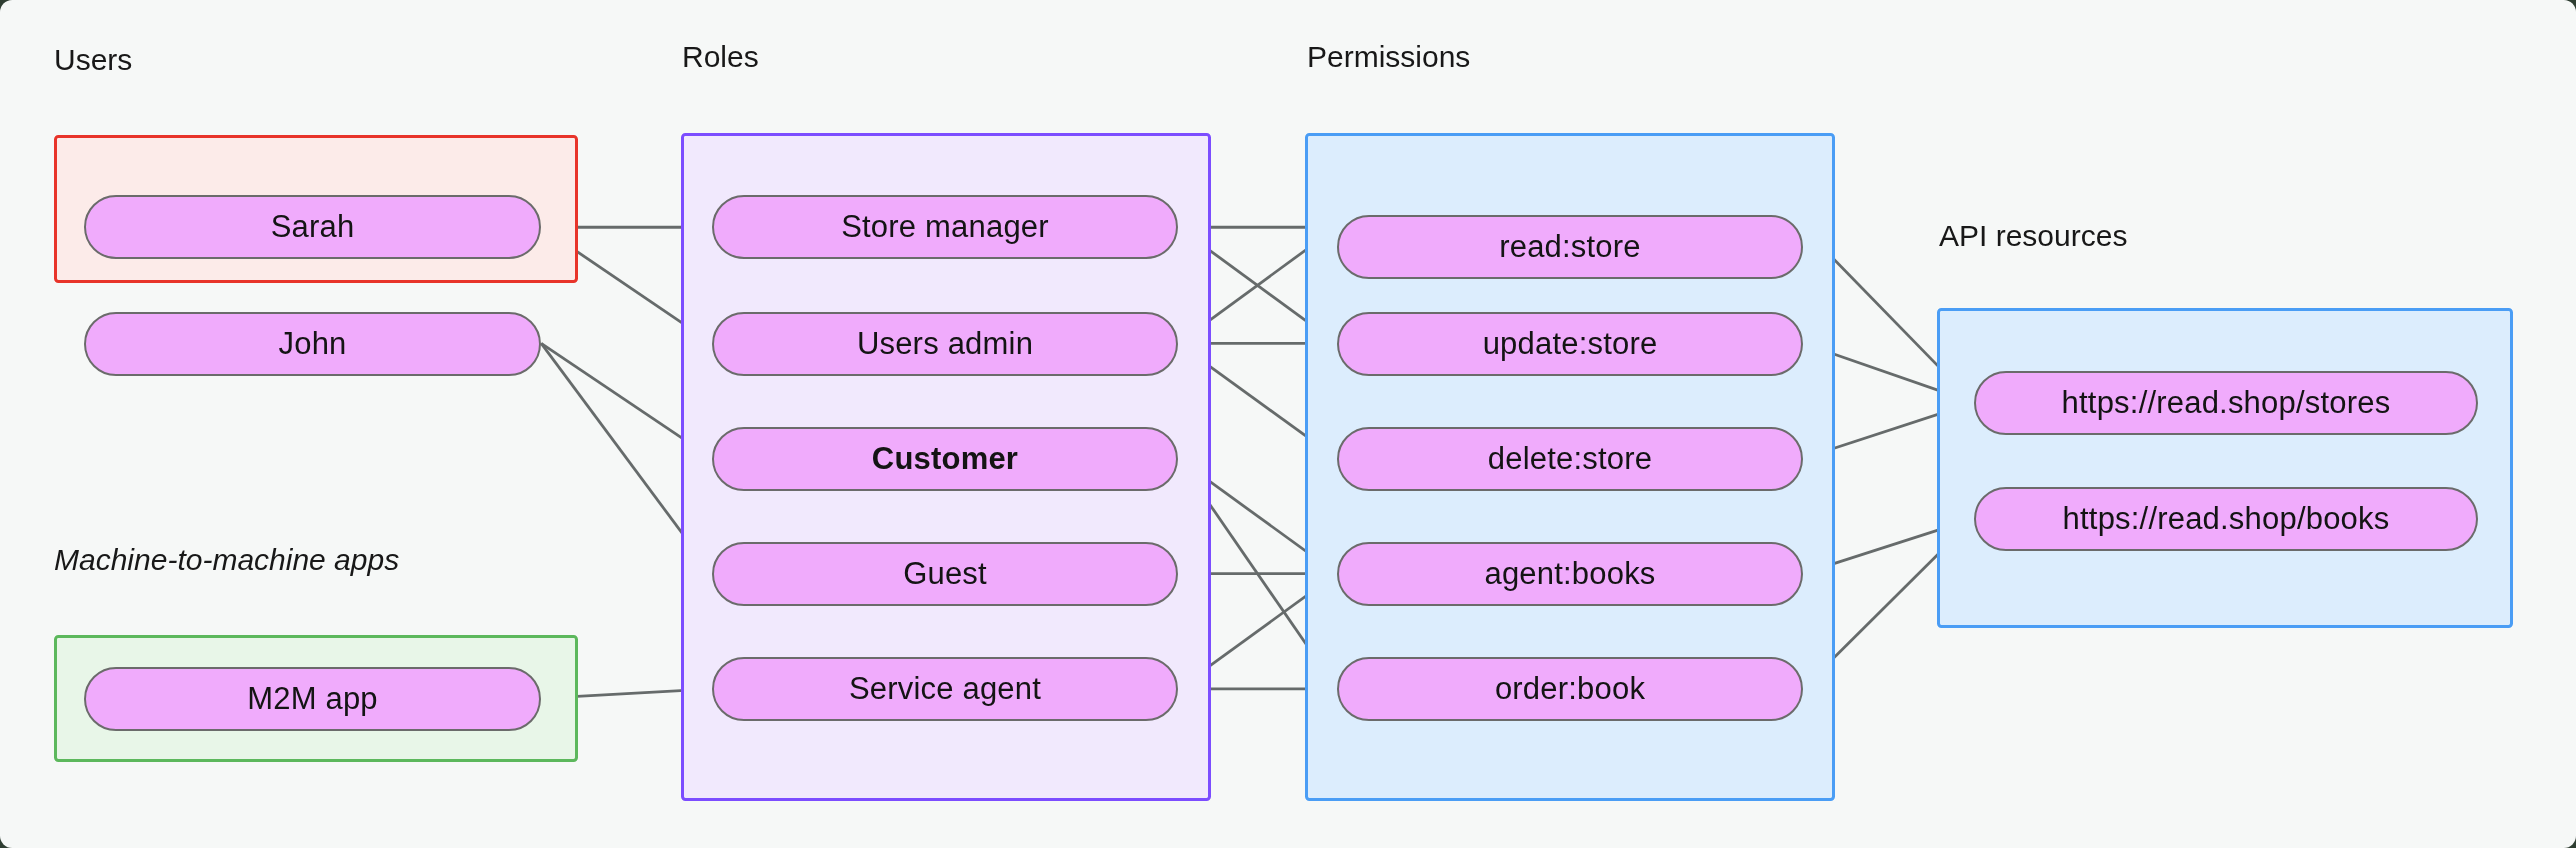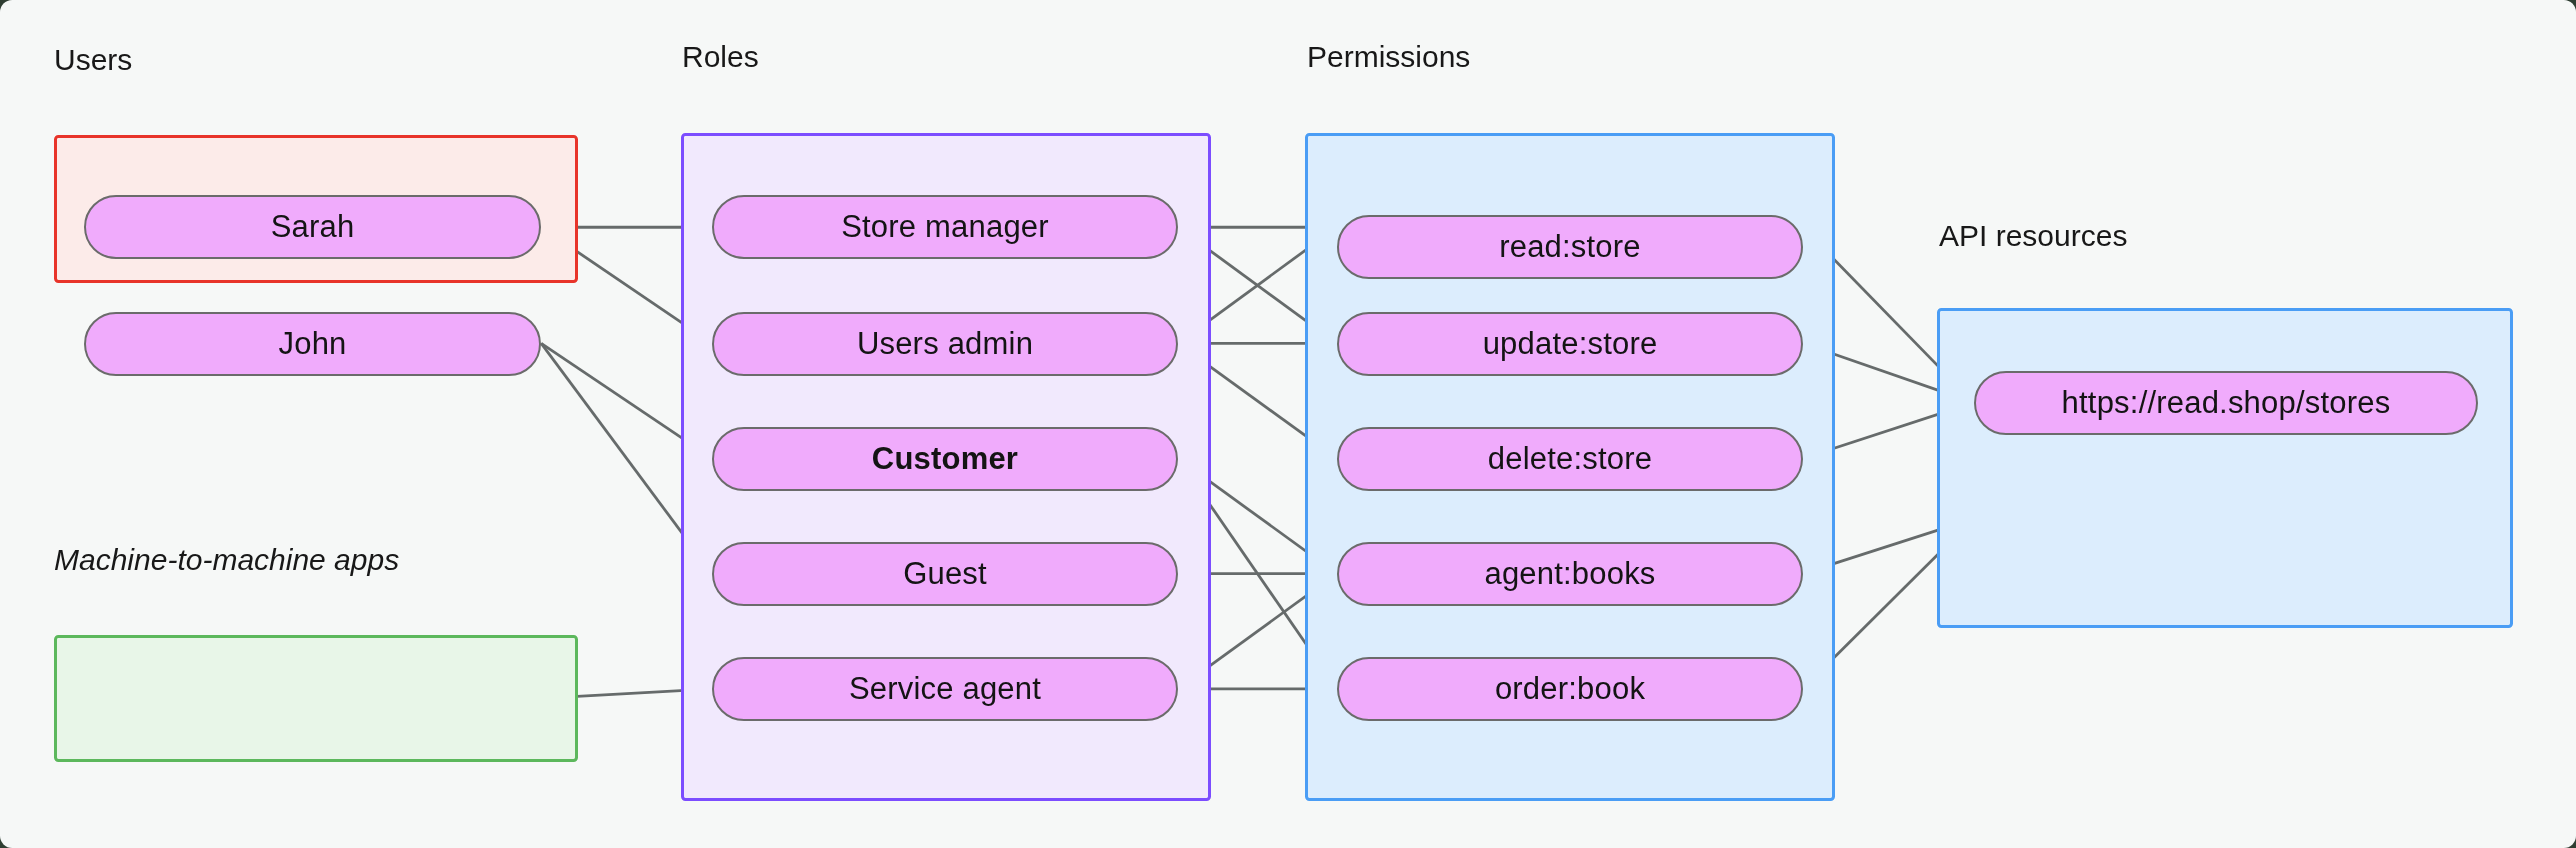--- a/index.html
+++ b/index.html
@@ -104,35 +104,37 @@
       <circle cx="2262" cy="594.5" r="9" fill="#6e7474"></circle>
     </svg>
 
   <div class="group-label" style="left:54px; top:45px;">Users</div>
   <div class="group-box users" style="left:54px; top:135px; width:524px; height:148px;"></div>
   <div class="node" style="left:84px; top:195px; width:457px; height:64px;">Sarah</div>
   <div class="node" style="left:84px; top:312px; width:457px; height:64px;">John</div>
 
   <div class="group-label" style="left:54px; top:545px;font-style:italic;">Machine-to-machine apps</div>
   <div class="group-box m2m" style="left:54px; top:635px; width:524px; height:127px;"></div>
+  <div class="node" style="left:84px; top:667px; width:457px; height:64px;">M2M app</div>
 
   <div class="group-label" style="left:682px; top:42px;">Roles</div>
   <div class="group-box roles" style="left:681px; top:133px; width:530px; height:668px;"></div>
   <div class="node" style="left:712px; top:195px; width:466px; height:64px;">Store manager</div>
   <div class="node" style="left:712px; top:312px; width:466px; height:64px;">Users admin</div>
   <div class="node" style="left:712px; top:427px; width:466px; height:64px;font-weight:bold;">Customer</div>
   <div class="node" style="left:712px; top:542px; width:466px; height:64px;">Guest</div>
   <div class="node" style="left:712px; top:657px; width:466px; height:64px;">Service agent</div>
 
   <div class="group-label" style="left:1307px; top:42px;">Permissions</div>
   <div class="group-box permissions" style="left:1305px; top:133px; width:530px; height:668px;"></div>
   <div class="node" style="left:1337px; top:195px; width:466px; height:64px;margin-top:20px;">read:store</div>
   <div class="node" style="left:1337px; top:312px; width:466px; height:64px;">update:store</div>
   <div class="node" style="left:1337px; top:427px; width:466px; height:64px;">delete:store</div>
   <div class="node" style="left:1337px; top:542px; width:466px; height:64px;">agent:books</div>
   <div class="node" style="left:1337px; top:657px; width:466px; height:64px;">order:book</div>
 
   <div class="group-label" style="left:1939px; top:221px;">API resources</div>
   <div class="group-box resources" style="left:1937px; top:308px; width:576px; height:320px;"></div>
   <div class="node" style="left:1974px; top:371px; width:504px; height:64px;">https://read.shop/stores</div>
+  <div class="node" style="left:1974px; top:487px; width:504px; height:64px;">https://read.shop/books</div>
 
 </div>
 
 
 </body></html>

